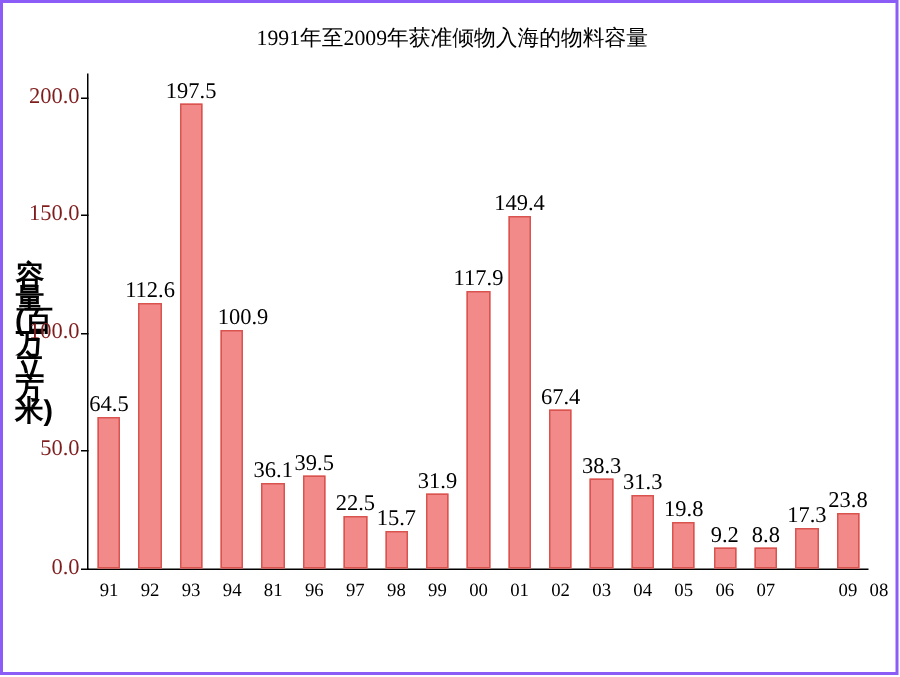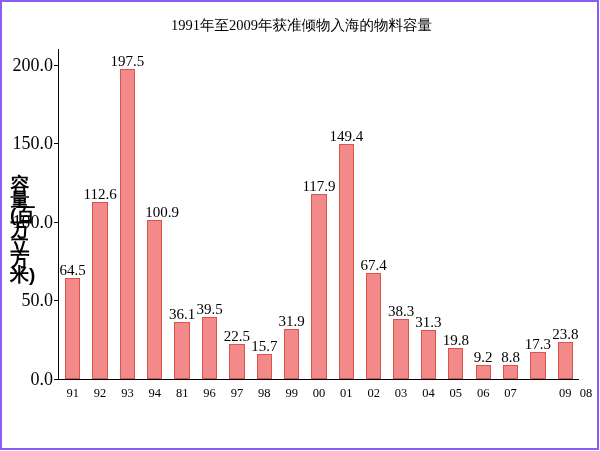--- a/index.html
+++ b/index.html
@@ -65,22 +65,22 @@
     color: #000000;
     text-align: center;
     font-family: "Liberation Serif", serif;
     white-space: nowrap;
   }
   .ytick {
     position: absolute;
     right: 100%;
     margin-right: 6px;
     transform: translateY(-50%);
-    font-size: 18px;
-    color: #000000;
+    font-size: 15px;
+    color: #7f1d1d;
     white-space: nowrap;
     text-align: right;
     font-family: "Liberation Serif", serif;
   }
   .ytick-mark {
     position: absolute;
     width: 5px;
     height: 1px;
     background: #000000;
     left: -5px;

